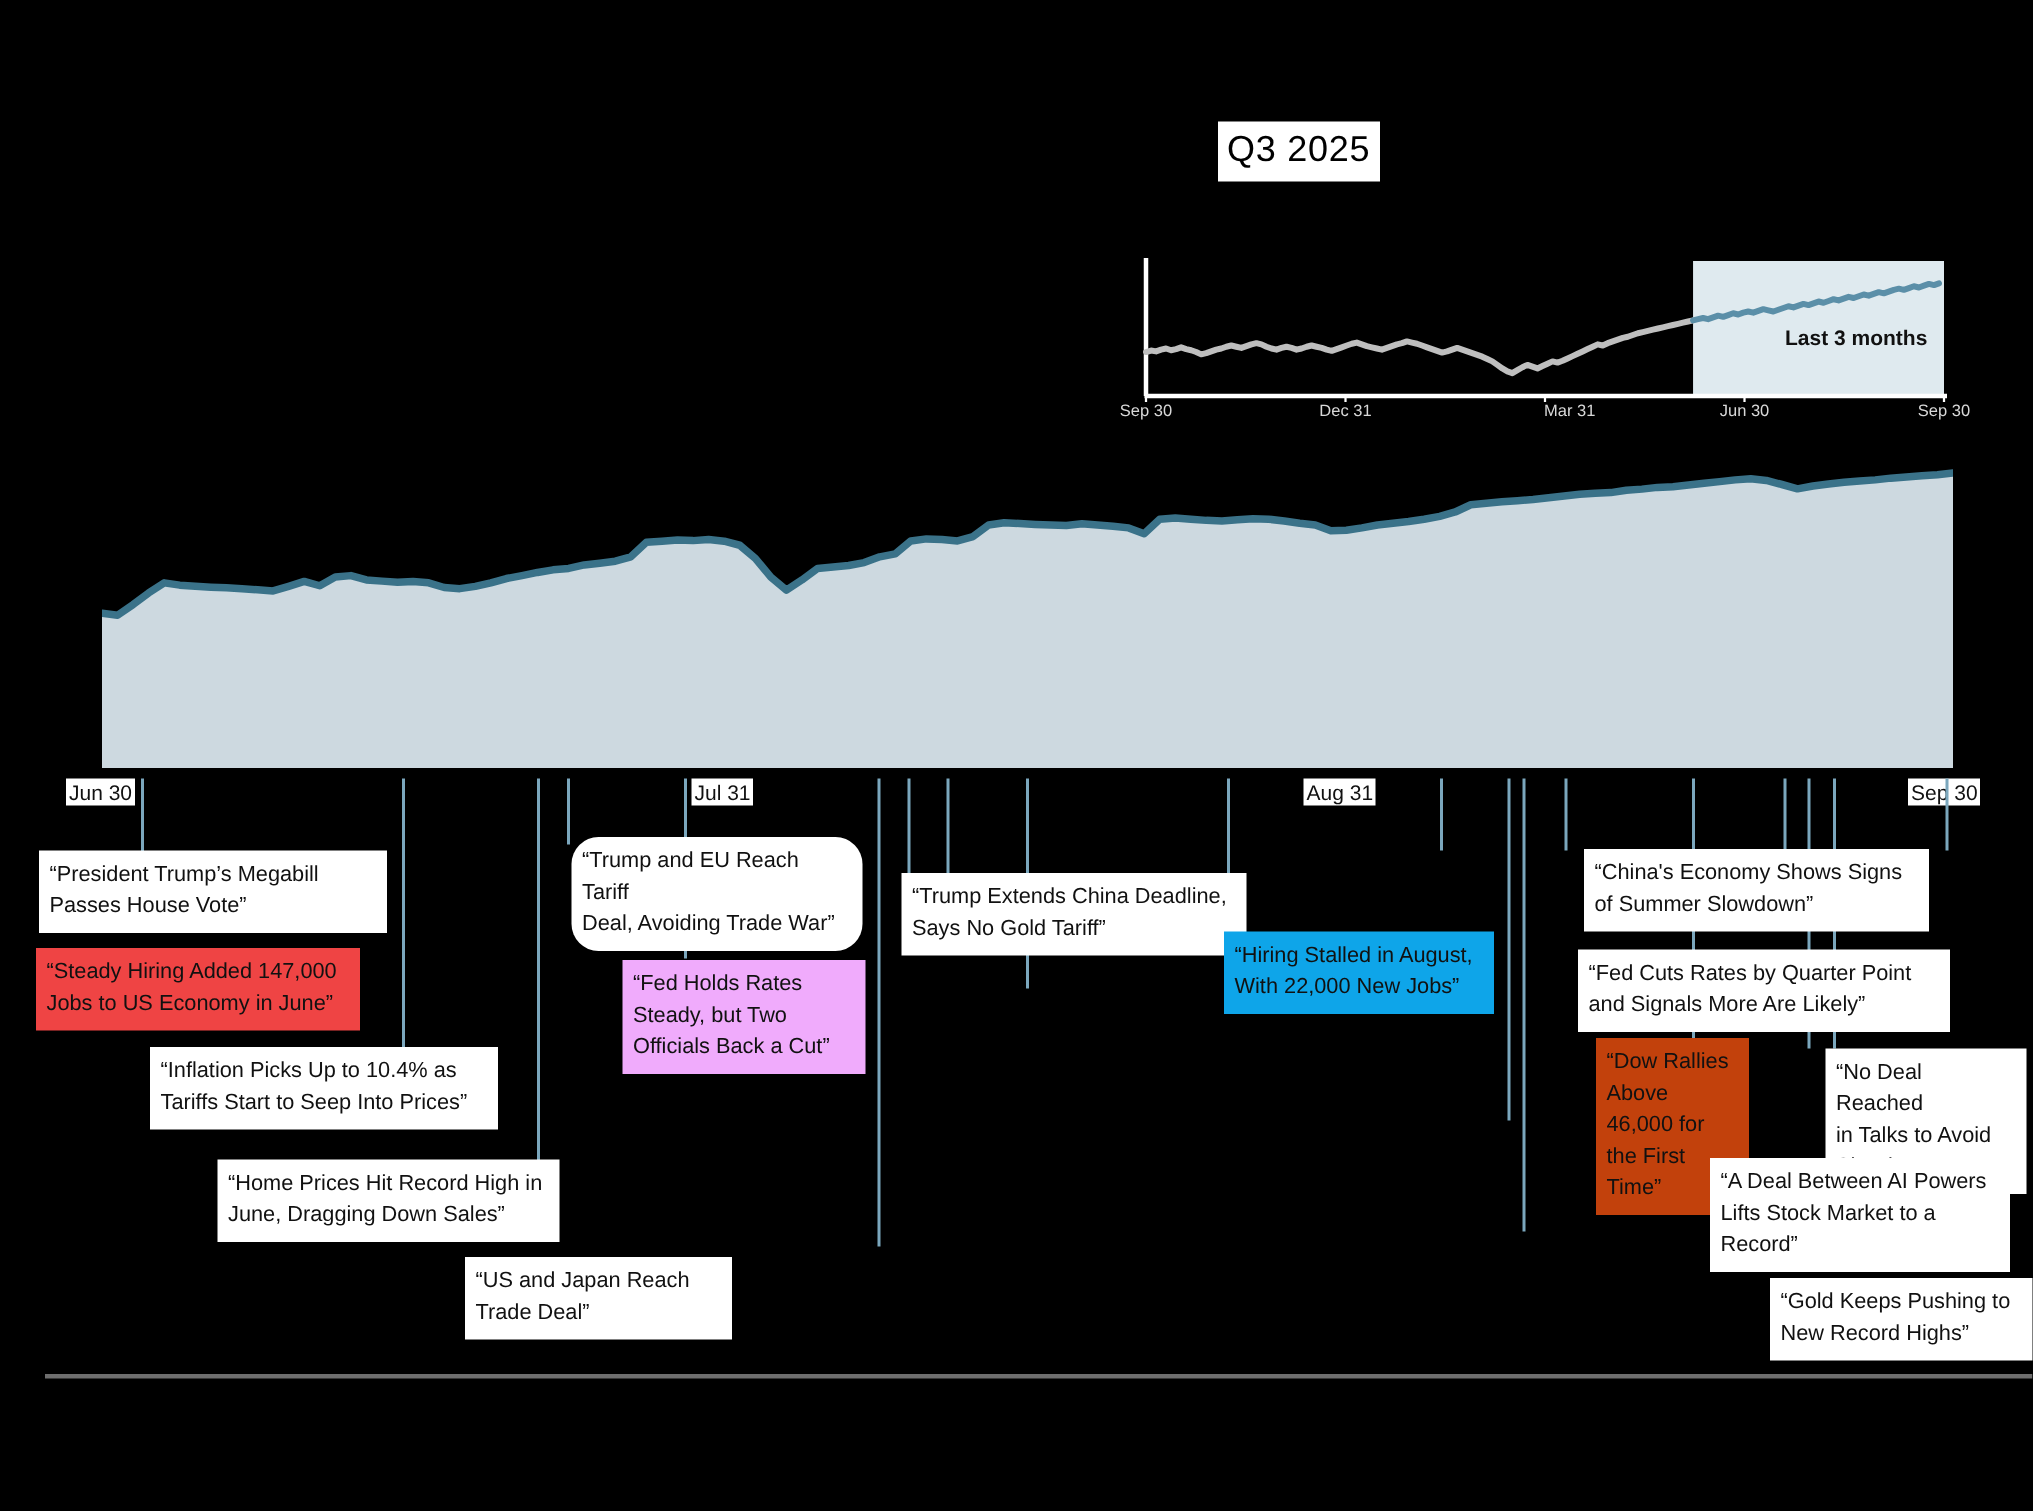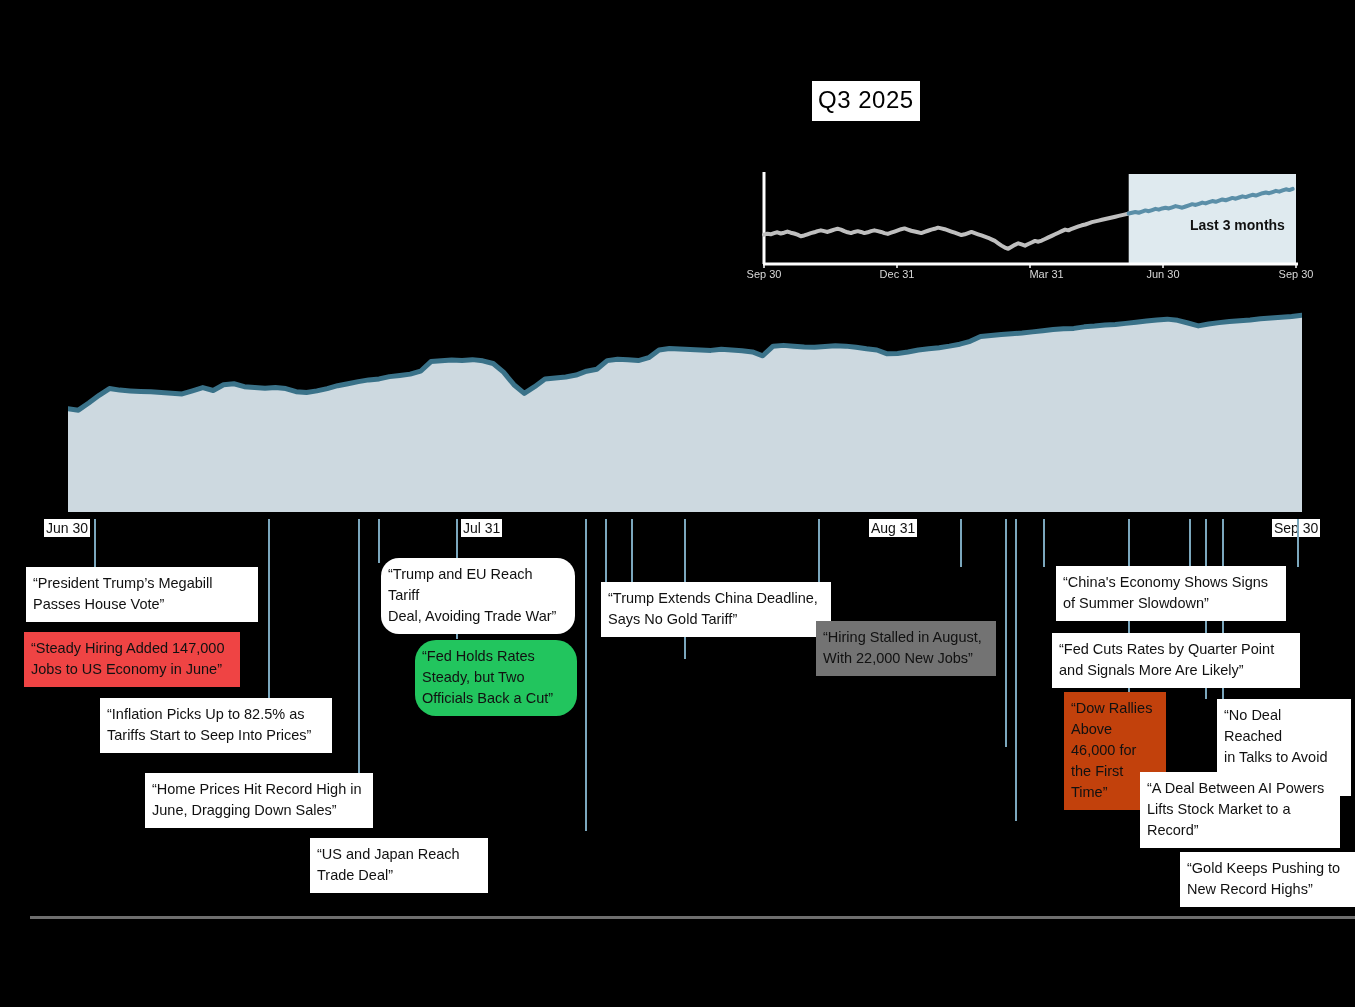--- a/index.html
+++ b/index.html
@@ -175,34 +175,34 @@
       <div class="leader" style="left: 1189px; top: 519px; height: 48px; background: rgb(123, 167, 189);"></div>
       <div class="leader" style="left: 1205px; top: 519px; height: 180px; background: rgb(123, 167, 189);"></div>
       <div class="leader" style="left: 1222px; top: 519px; height: 180px; background: rgb(123, 167, 189);"></div>
       <div class="leader" style="left: 1297px; top: 519px; height: 48px; background: rgb(123, 167, 189);"></div>
     </div>
   <div id="callout-group">
       <div class="callout" style="left: 26px; top: 567px; width: 232px; background: rgb(255, 255, 255);">“President Trump’s Megabill
  Passes House Vote”</div>
       <div class="callout" style="left: 24px; top: 632px; width: 216px; background: #ef4444;">“Steady Hiring Added 147,000
  Jobs to US Economy in June”</div>
-      <div class="callout" style="left: 100px; top: 698px; width: 232px; background: rgb(255, 255, 255);">“Inflation Picks Up to 82.5% as
+      <div class="callout" style="left: 100px; top: 698px; width: 232px; background: rgb(255, 255, 255);">“Inflation Picks Up to 10.4% as
  Tariffs Start to Seep Into Prices”</div>
       <div class="callout" style="left: 145px; top: 773px; width: 228px; background: rgb(255, 255, 255);">“Home Prices Hit Record High in
  June, Dragging Down Sales”</div>
       <div class="callout" style="left: 310px; top: 838px; width: 178px; background: rgb(255, 255, 255);">“US and Japan Reach
  Trade Deal”</div>
       <div class="callout" style="left: 381px; top: 558px; width: 194px; background: rgb(255, 255, 255); border-radius: 18px;">“Trump and EU Reach Tariff
  Deal, Avoiding Trade War”</div>
-      <div class="callout" style="left: 415px; top: 640px; width: 162px; background: #22c55e; border-radius: 21px;">“Fed Holds Rates
+      <div class="callout" style="left: 415px; top: 640px; width: 162px; background: #f0abfc;">“Fed Holds Rates
  Steady, but Two
  Officials Back a Cut”</div>
       <div class="callout" style="left: 601px; top: 582px; width: 230px; background: rgb(255, 255, 255);">“Trump Extends  China Deadline,
  Says No Gold Tariff”</div>
-      <div class="callout" style="left: 816px; top: 621px; width: 180px; background: #737373;">“Hiring Stalled  in August,
+      <div class="callout" style="left: 816px; top: 621px; width: 180px; background: #0ea5e9;">“Hiring Stalled  in August,
  With 22,000 New  Jobs”</div>
       <div class="callout" style="left: 1056px; top: 566px; width: 230px; background: rgb(255, 255, 255);">“China's Economy Shows Signs
  of Summer Slowdown”</div>
       <div class="callout" style="left: 1052px; top: 633px; width: 248px; background: rgb(255, 255, 255);">“Fed Cuts Rates by Quarter Point
  and Signals More Are Likely”</div>
       <div class="callout" style="left: 1064px; top: 692px; width: 102px; background: #c2410c;">“Dow Rallies
  Above 46,000 for
  the First Time”</div>
       <div class="callout" style="left: 1217px; top: 699px; width: 134px; background: rgb(255, 255, 255);">“No Deal Reached
  in Talks to Avoid

